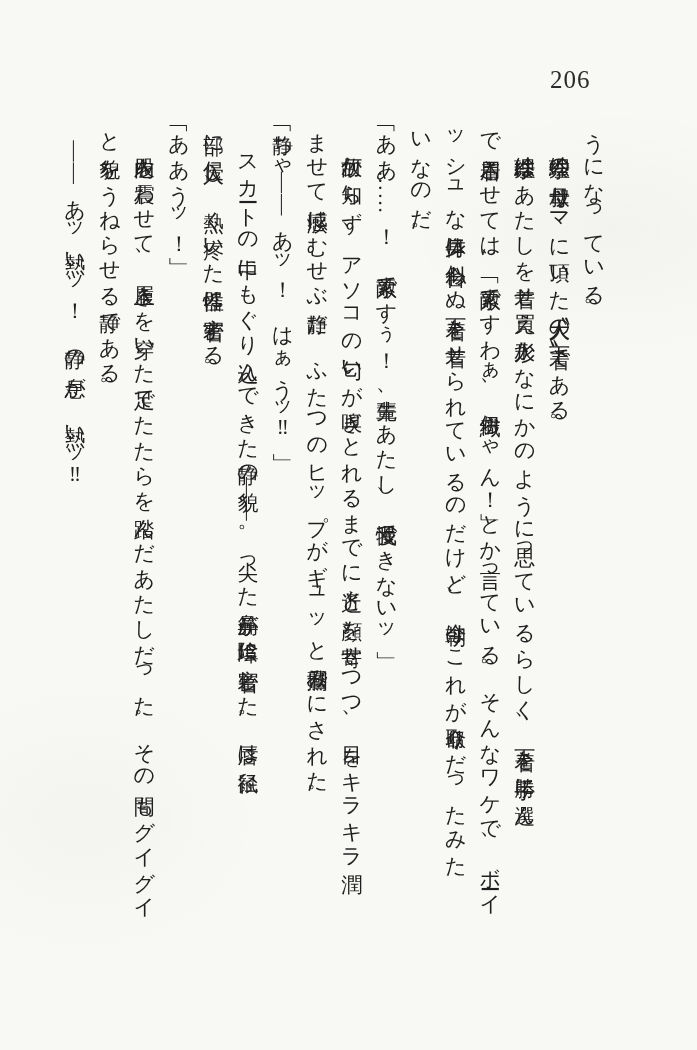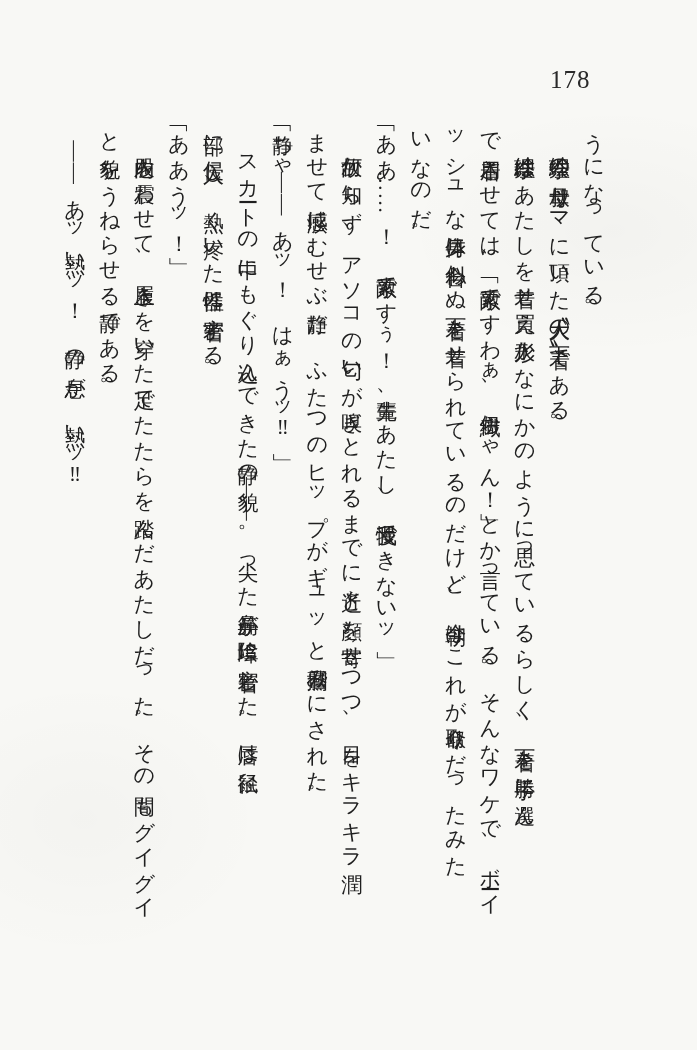--- a/index.html
+++ b/index.html
@@ -45,21 +45,21 @@
   .text-line {
     white-space: pre;
     margin: 0;
   }
 </style>
 </head>
 <body>
 
 <div class="page">
 
-  <div class="page-number">178</div>
+  <div class="page-number">206</div>
 
   <div class="text-block">
     <p class="text-line">うになっている。</p>
     <p class="text-line">　絵理奈の叔母サマに頂いた〝大人の下着〟である。</p>
     <p class="text-line">　絵理奈はあたしを着せ買え人形かなにかのように思っているらしく、下着を勝手に選ん</p>
     <p class="text-line">で着用させては、「素敵ですわぁ、伊織ちゃん！」とか言っている。そんなワケで、ボーイ</p>
     <p class="text-line">ッシュな身体に似合わぬ下着を着せられているのだけど、今朝はこれが命取りだったみた</p>
     <p class="text-line">いなのだ。</p>
     <p class="text-line">「ああ……！　素敵ですぅ！　先輩、あたし、我慢できないッ」</p>
     <p class="text-line">　何故か知らず、アソコの匂いが嗅ぎとれるまでに近々と顔を寄せつつ、目をキラキラ潤</p>

